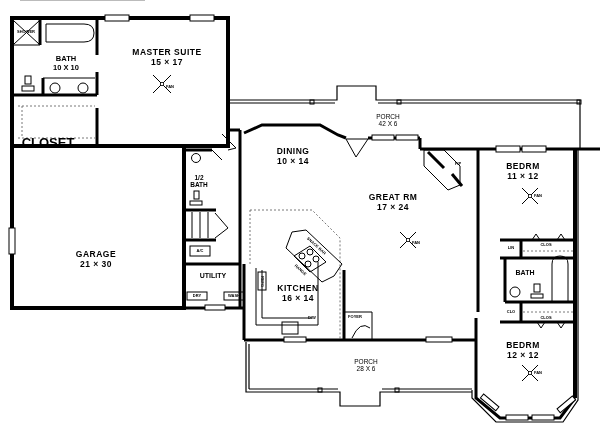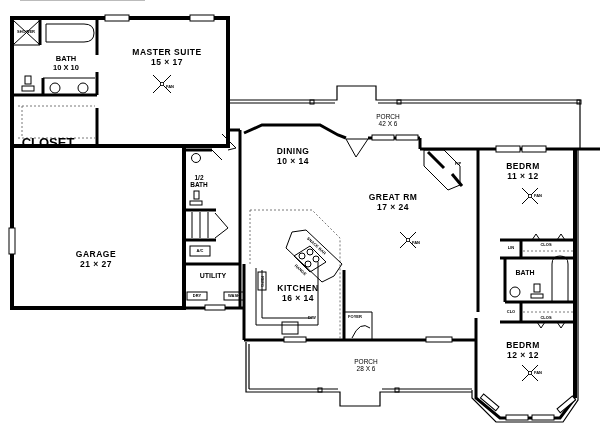--- a/index.html
+++ b/index.html
@@ -225,21 +225,21 @@
   <div>BEDRM</div>
   <div>11 × 12</div>
 </div>
 <div class="fan-lbl" style="left:534px; top:193px;">FAN</div>
 
 <div class="lbl" style="left:199px; top:174px; font-size:6.5px; white-space:pre-line;">1/2
 BATH</div>
 
 <div class="lbl big" style="left:96px; top:214px;margin-top:36px;">
   <div>GARAGE</div>
-  <div>21 × 27</div>
+  <div>21 × 30</div>
 </div>
 
 <div class="lbl tiny" style="left:200px; top:249px;">A/C</div>
 <div class="lbl" style="left:213px; top:272px; font-size:7px;">UTILITY</div>
 <div class="lbl tiny" style="left:197px; top:294px;">DRY</div>
 <div class="lbl tiny" style="left:234px; top:294px;">WASH</div>
 
 <div class="lbl tiny" style="left:262px; top:276px; writing-mode:vertical-rl;">REFG</div>
 <div class="lbl tiny" style="left:316px; top:244px; transform:translateX(-50%) rotate(42deg);">SNACK BAR</div>
 <div class="lbl tiny" style="left:300px; top:268px; transform:translateX(-50%) rotate(42deg);">RANGE</div>

